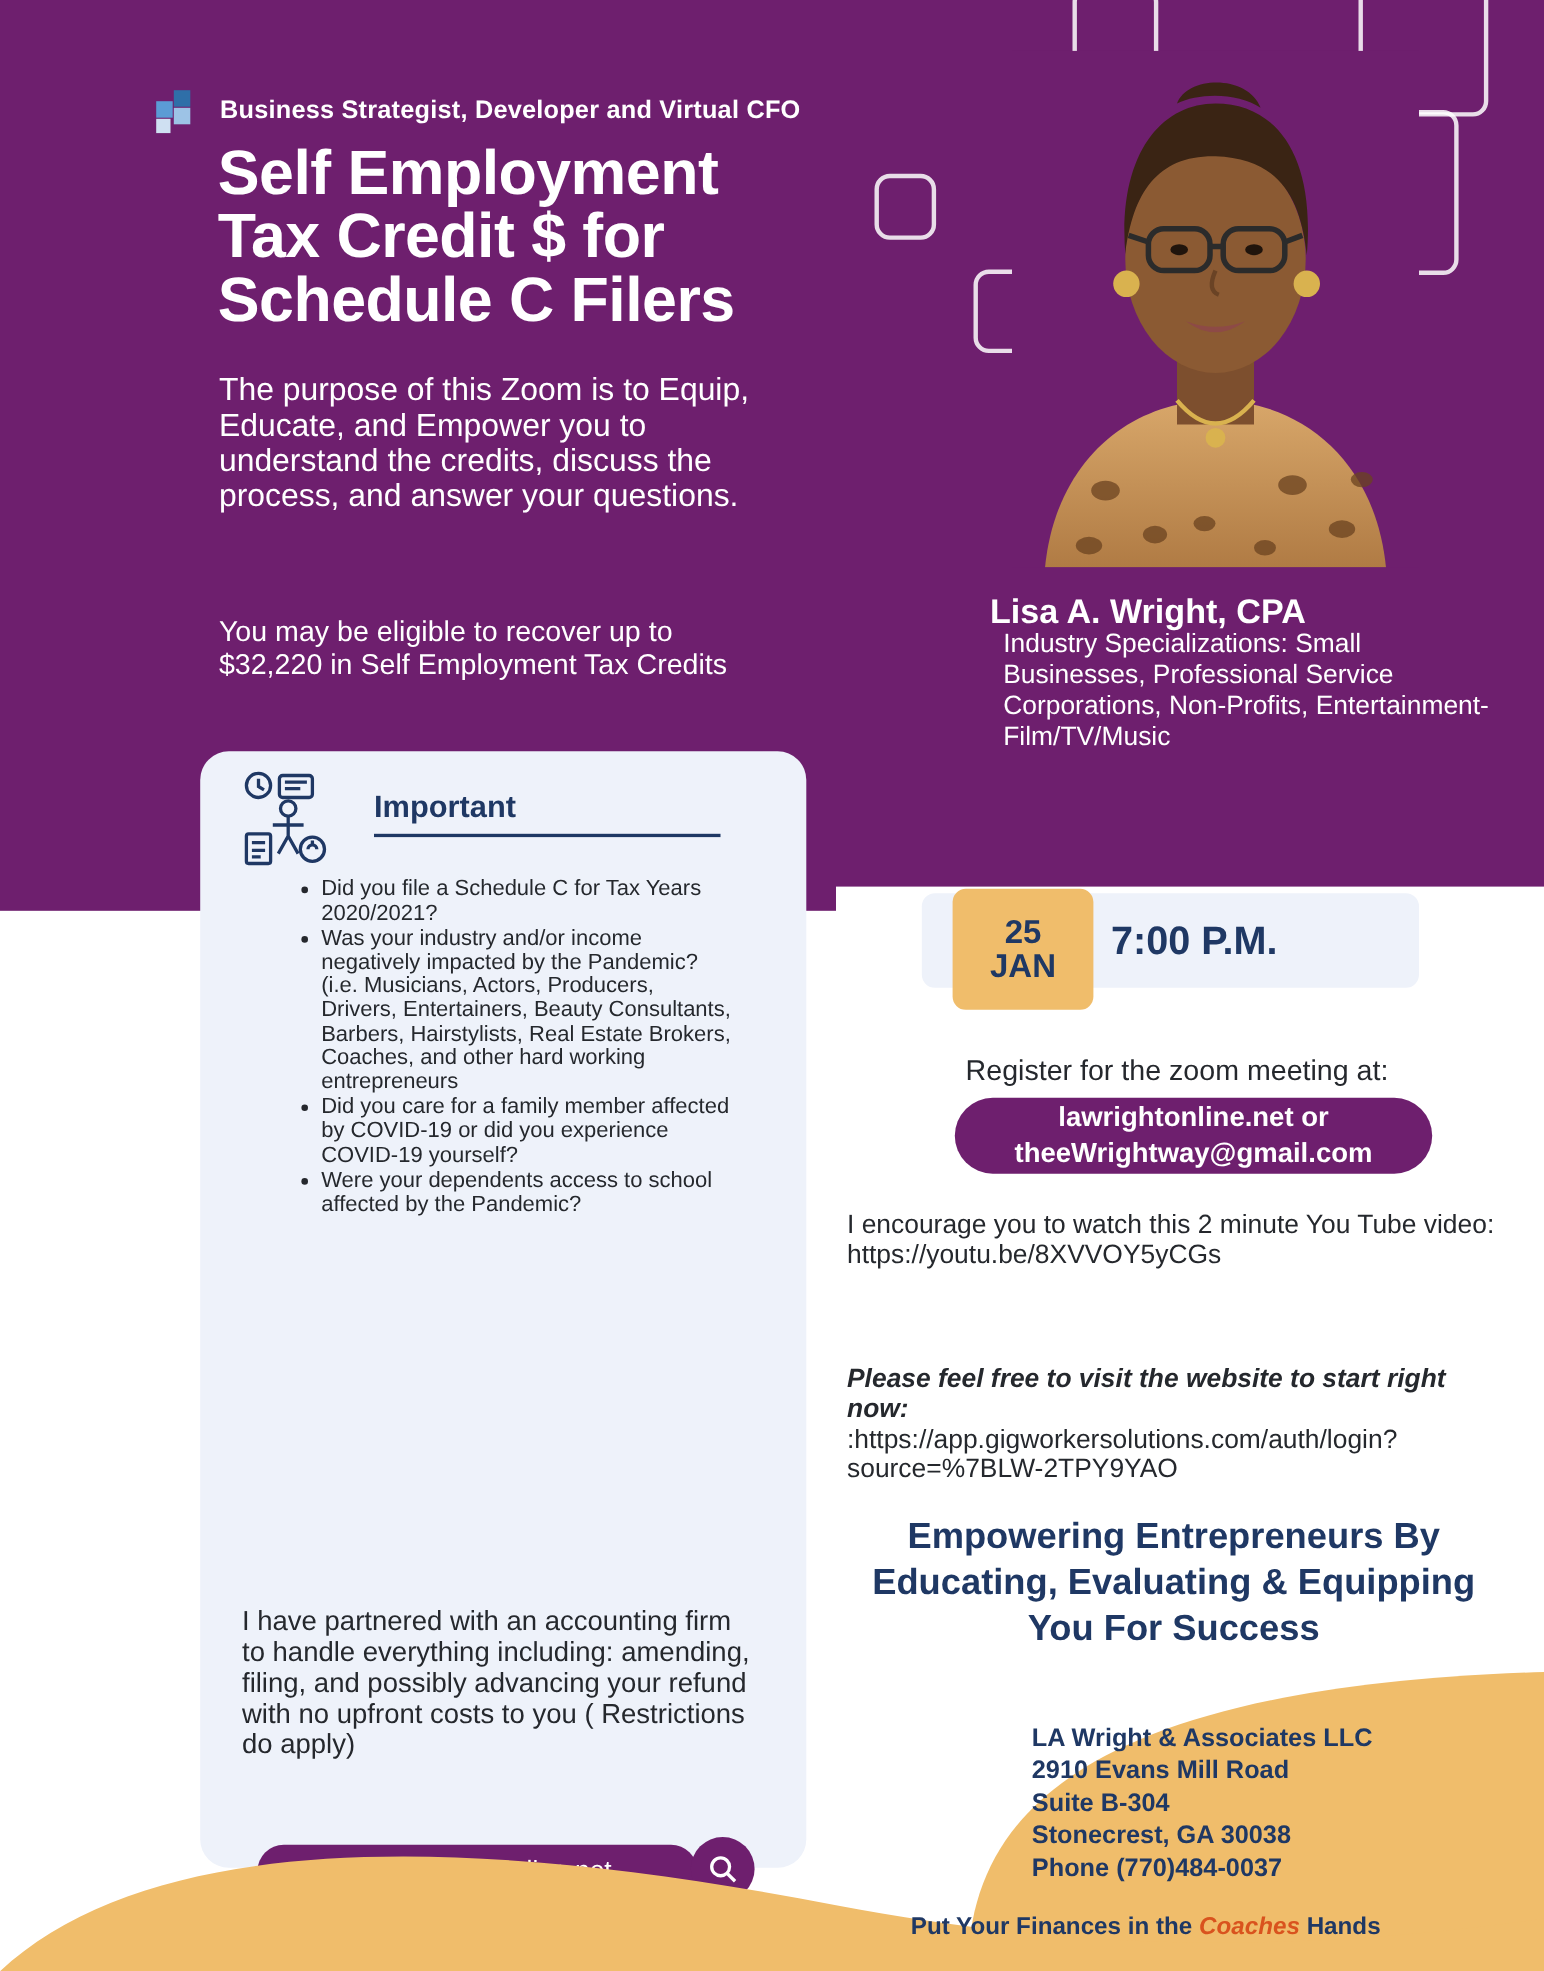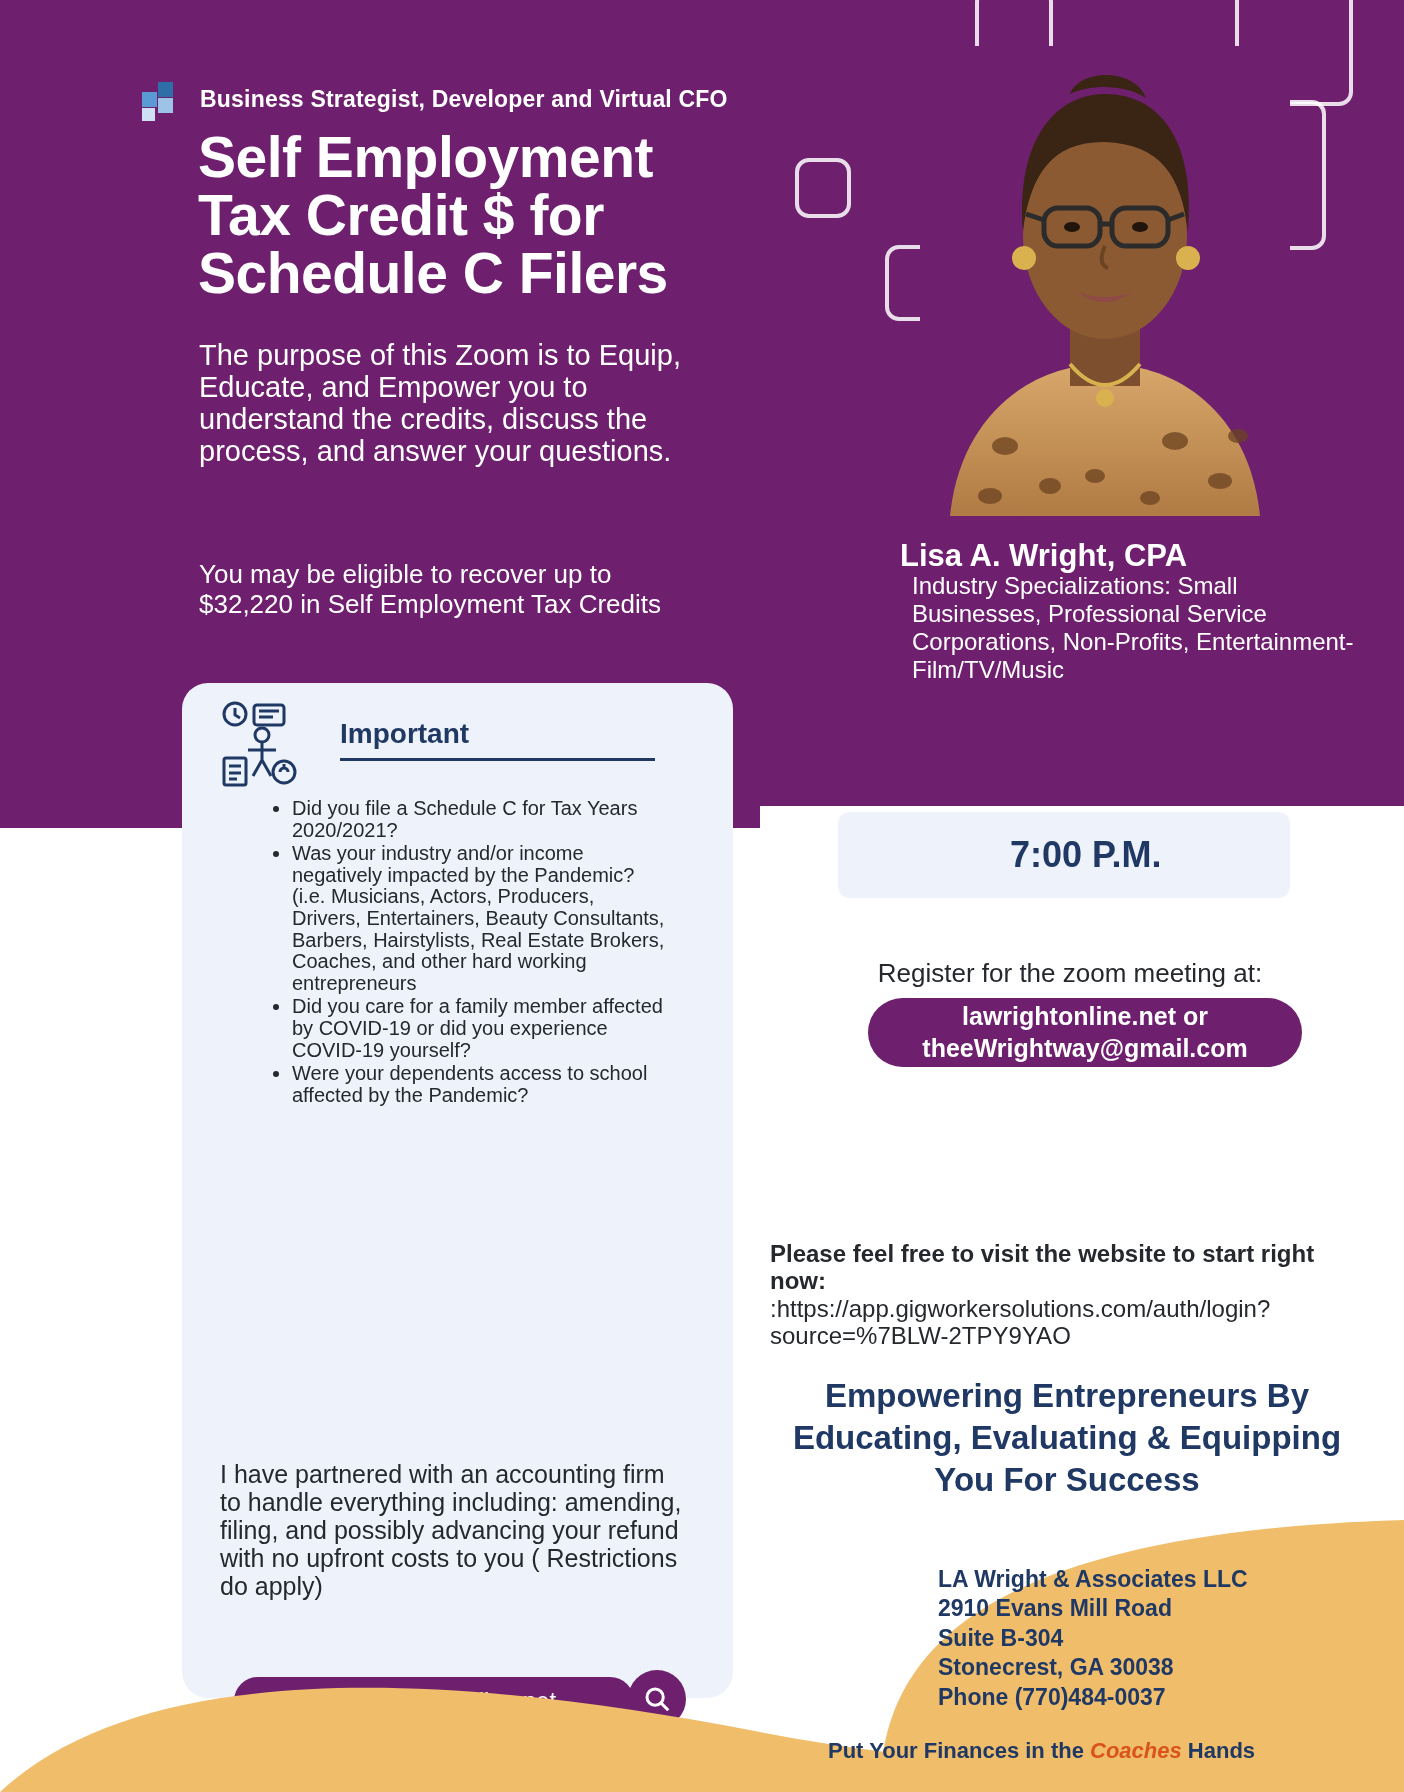--- a/index.html
+++ b/index.html
@@ -259,21 +259,21 @@
     line-height: 1.14;
   }
   .visit-block {
     position: absolute;
     left: 770px; top: 1240px;
     width: 600px;
     color: #25282d;
     font-size: 24px;
     line-height: 1.14;
   }
-  .visit-block b { display: block; }
+  .visit-block b { display: block; font-style: italic; }
   .slogan {
     position: absolute;
     left: 762px; top: 1375px;
     width: 610px;
     text-align: center;
     color: #1f3864;
     font-size: 33px;
     font-weight: bold;
     line-height: 1.28;
   }
@@ -415,27 +415,35 @@
     <span>www.lawrightonline.net</span>
   </div>
   <div class="url-pill-search">
     <svg viewBox="0 0 24 24" width="30" height="30" fill="none" stroke="#ffffff" stroke-width="2.4">
       <circle cx="10.5" cy="10.5" r="6.5"></circle>
       <path d="M15.5 15.5 L21 21"></path>
     </svg>
   </div>
 
   <div class="time-bar"></div>
+  <div class="date-box">
+    <span>25</span>
+    <span>JAN</span>
+  </div>
   <div class="time-text">7:00 P.M.</div>
 
   <div class="register-line">Register for the zoom meeting at:</div>
   <div class="register-pill">
     <span>lawrightonline.net or theeWrightway@gmail.com</span>
   </div>
 
+  <div class="yt-block">
+    <div>I encourage you to watch this 2 minute You Tube video:</div>
+    <div>https://youtu.be/8XVVOY5yCGs</div>
+  </div>
 
   <div class="visit-block">
     <b>Please feel free to visit the website to start right now:</b>
     <span>:https://app.gigworkersolutions.com/auth/login?source=%7BLW-2TPY9YAO</span>
   </div>
 
   <div class="slogan">Empowering Entrepreneurs By Educating, Evaluating &amp; Equipping You For Success</div>
 
   <svg class="wave-svg" viewBox="0 0 1404 420" preserveAspectRatio="none">
     <path d="M880 420 C880 270 1000 160 1404 148 L1404 420 Z" fill="#f0bd6b"></path>

